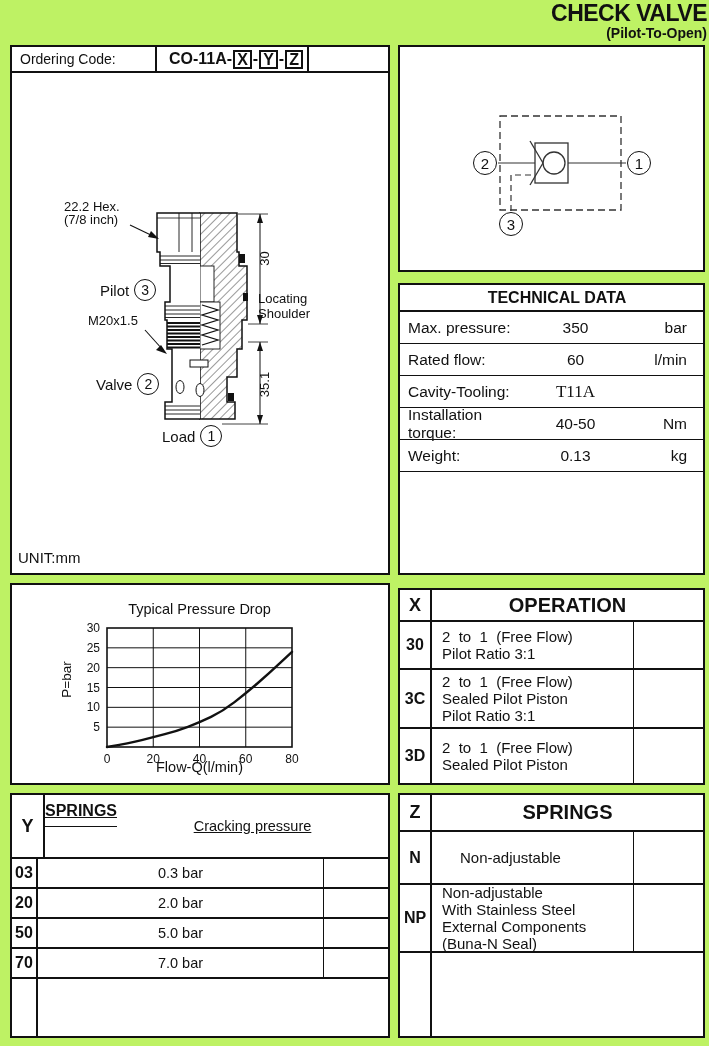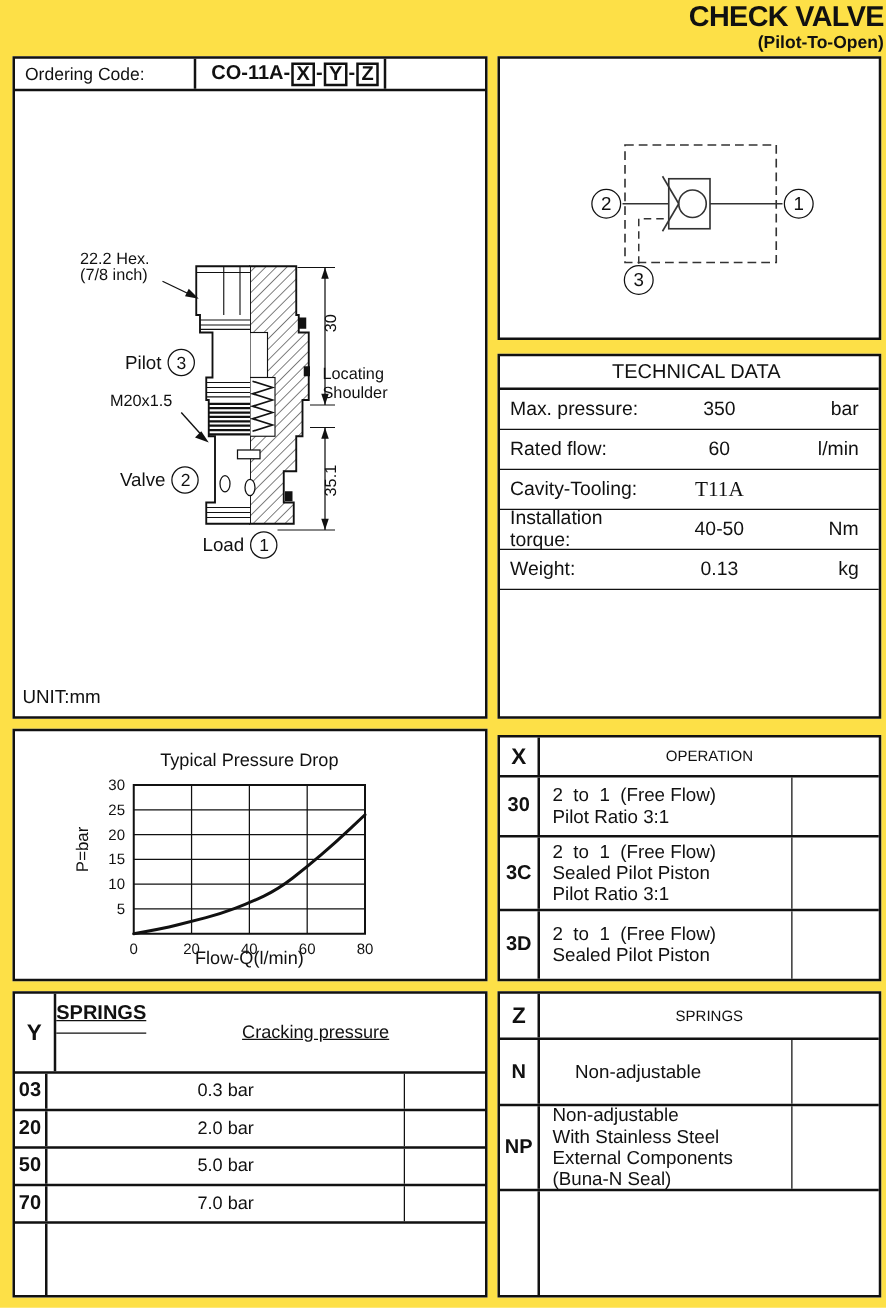--- a/index.html
+++ b/index.html
@@ -1,17 +1,17 @@
 <!DOCTYPE html>
 <html><head>
 <meta charset="utf-8">
 <style>
   * { margin:0; padding:0; box-sizing:border-box; }
   body { background:#fff; font-family:"Liberation Sans", sans-serif; color:#111; }
-  #page { position:relative; width:709px; height:1046px; background:#fde047; overflow:hidden; }
+  #page { position:relative; width:709px; height:1046px; background:#bef264; overflow:hidden; }
   .box { position:absolute; border:2px solid #111; background:#fff; }
   .abs { position:absolute; }
 
   
   .title-block { position:absolute; top:0; right:2px; text-align:right; }
   .main-title { font-size:23px; font-weight:700; letter-spacing:-0.5px; }
   .sub-title { font-size:14px; font-weight:700; margin-top:-2px; }
 
   
   .order-row { display:flex; height:26px; border-bottom:2px solid #111; align-items:stretch; }
@@ -23,39 +23,39 @@
   
   .circ { display:inline-flex; align-items:center; justify-content:center; width:22px; height:22px; border:1.5px solid #111; border-radius:50%; font-size:14px; background:#fff; }
   .port-badge { position:absolute; width:24px; height:24px; border:1.5px solid #111; border-radius:50%; display:flex; align-items:center; justify-content:center; font-size:15px; background:#fff; }
 
   .draw-label { position:absolute; font-size:13px; white-space:nowrap; }
   .label-row { position:absolute; display:flex; align-items:center; gap:5px; font-size:15px; white-space:nowrap; }
   .rot { transform:rotate(-90deg); text-align:center; font-size:13px; }
   .unit-note { position:absolute; font-size:15px; }
 
   
-  .tech-title { height:27px; border-bottom:2px solid #111; display:flex; align-items:center; justify-content:center; font-weight:400; font-size:16px;padding-left:11px; }
+  .tech-title { height:27px; border-bottom:2px solid #111; display:flex; align-items:center; justify-content:center; font-weight:700; font-size:16px;padding-left:11px; }
   .tech-row { height:32px; display:flex; align-items:center; border-bottom:1.5px solid #111; font-size:15.5px; }
   .t-label { flex:1; padding-left:8px; }
   .t-value { width:95px; text-align:center; }
   .t-unit { width:80px; text-align:right; padding-right:16px; }
   .serif { font-family:"Liberation Serif", serif; font-size:17px; }
 
   
   .chart-title { position:absolute; left:95px; width:185px; top:16px; text-align:center; font-size:14.5px; }
   .chart-xlabel { position:absolute; left:95px; width:185px; top:174px; text-align:center; font-size:14.5px; }
   .chart-ylabel { position:absolute; left:24px; top:87px; width:60px; text-align:center; font-size:13.5px; transform:rotate(-90deg); }
   #chart-svg text { font:12px "Liberation Sans", sans-serif; fill:#111; }
   #chart-svg .grid { stroke:#111; stroke-width:1; }
   #chart-svg .frame { fill:none; stroke:#111; stroke-width:1.6; }
   #chart-svg .curve { fill:none; stroke:#111; stroke-width:2.4; stroke-linecap:round; }
 
   
   .hdr-row { display:flex; border-bottom:2px solid #111; }
-  .hdr-title { flex:1; display:flex; align-items:center; justify-content:center; font-weight:400; font-size:12px; }
+  .hdr-title { flex:1; display:flex; align-items:center; justify-content:center; font-weight:700; font-size:20px; }
   .data-row { display:flex; border-bottom:2px solid #111; }
   .row-code { width:32px; border-right:2px solid #111; display:flex; align-items:center; justify-content:center; font-weight:700; font-size:16px; }
   .row-lines { flex:1; display:flex; flex-direction:column; justify-content:center; padding-left:10px; font-size:15px; line-height:17px; }
   .row-lines div { white-space:pre; }
   .right-cell { width:70px; border-left:1.5px solid #111; }
   .empty-row { flex:1; display:flex; }
   .empty-row .row-code { border-bottom:none; }
 
   
   .sp-hdr { display:flex; border-bottom:2px solid #111; height:64px; }

